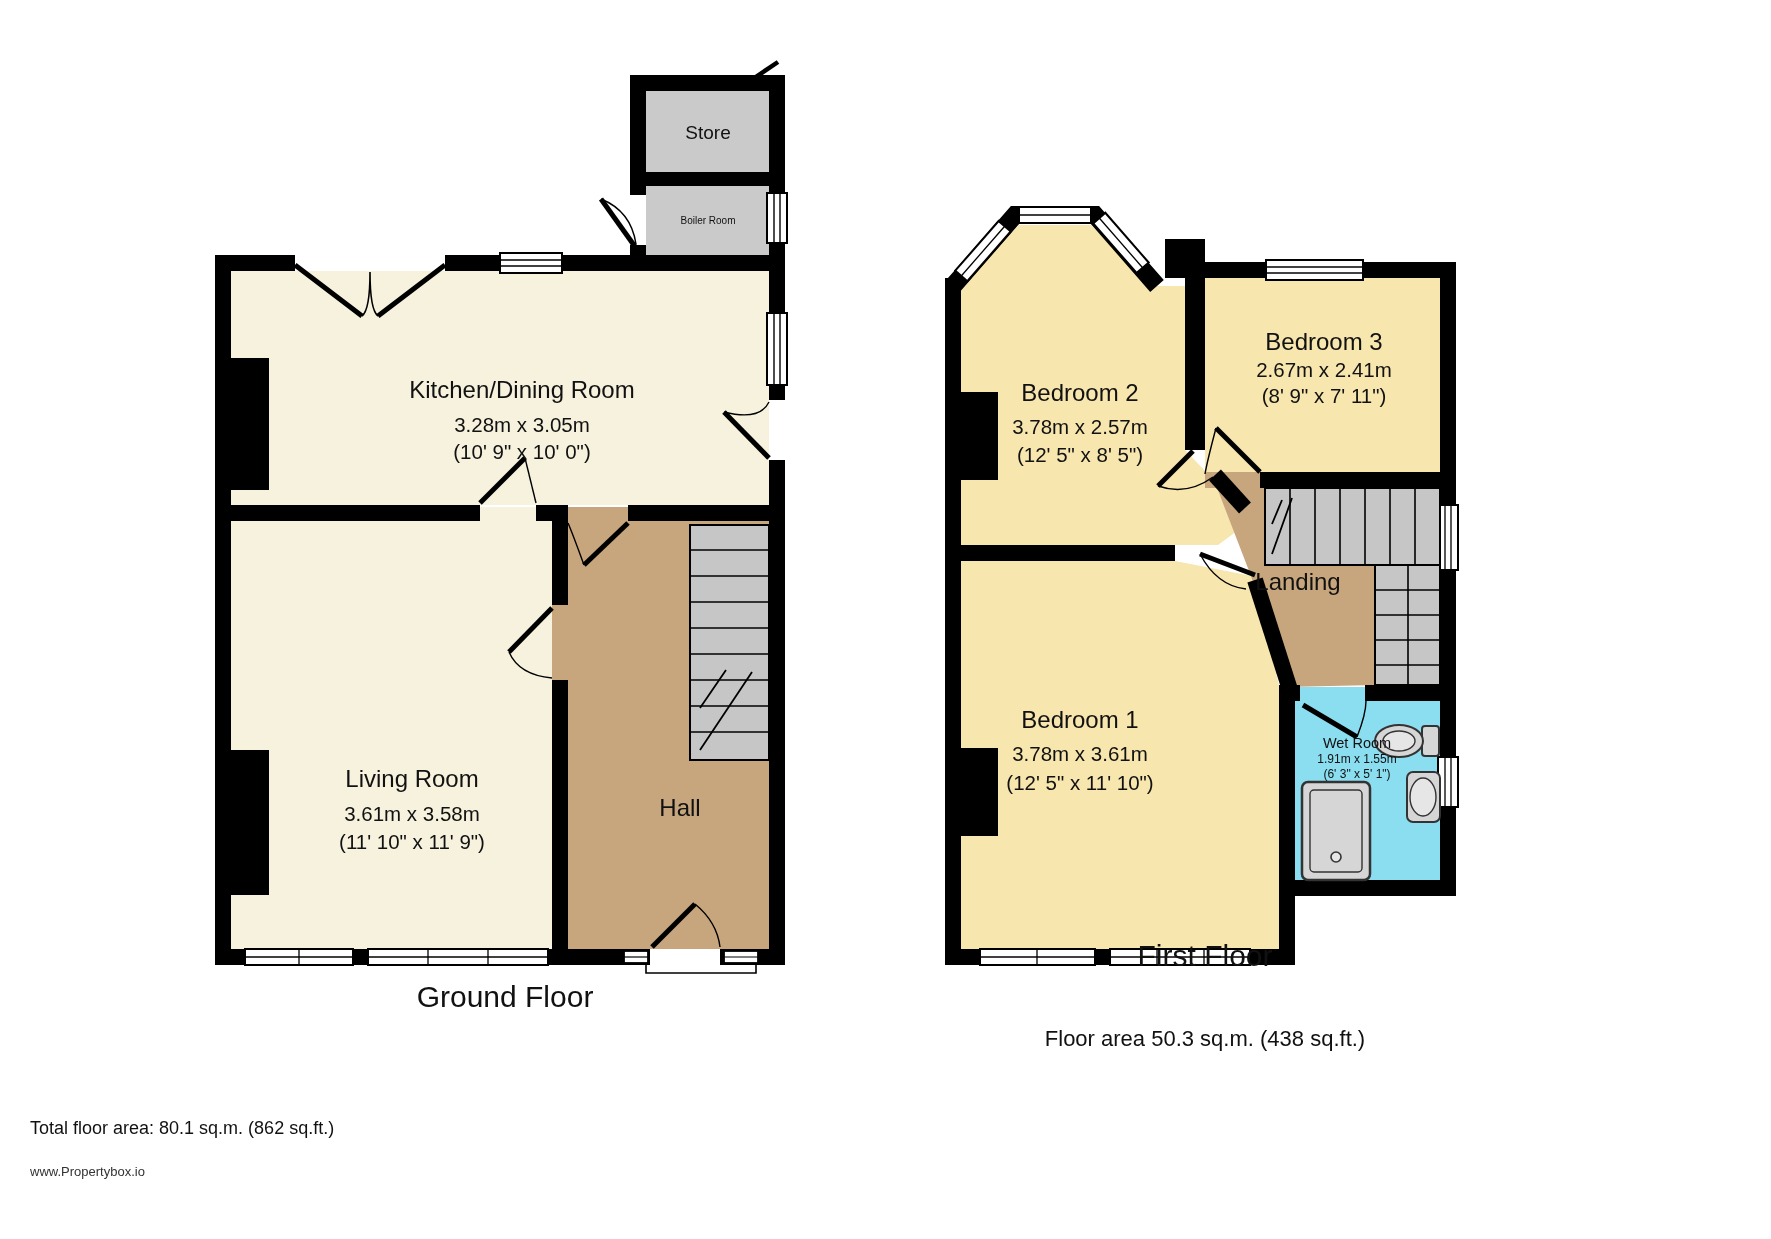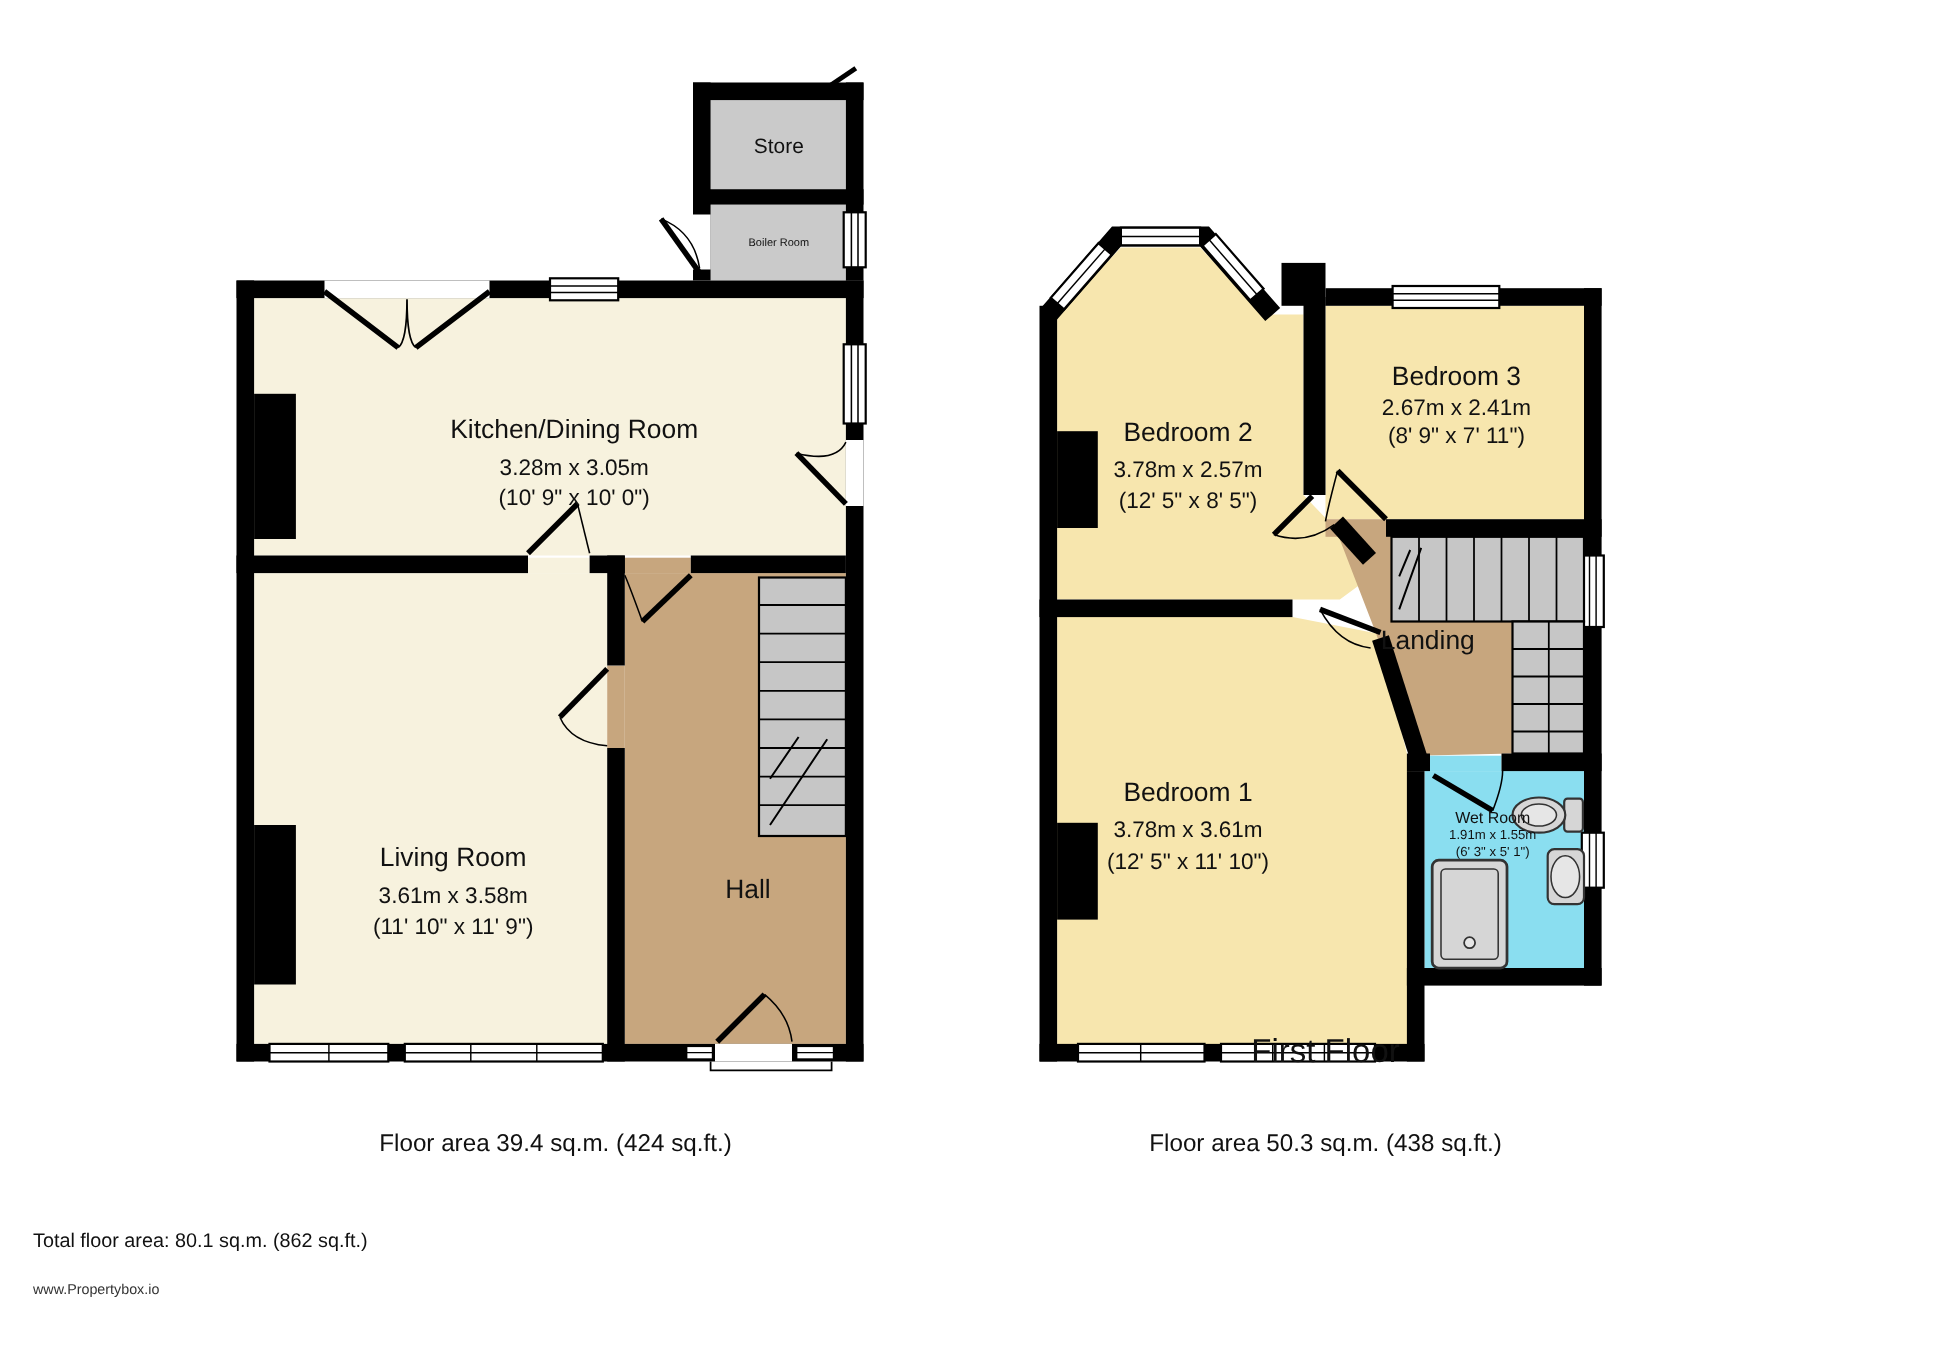--- a/index.html
+++ b/index.html
@@ -303,21 +303,21 @@
     <text class="room-dim" text-anchor="middle" x="404" y="343">(8' 9" x 7' 11")</text>
     <text class="room-name" text-anchor="middle" x="378" y="530">Landing</text>
     <text class="room-name" text-anchor="middle" x="160" y="668">Bedroom 1</text>
     <text class="room-dim" text-anchor="middle" x="160" y="701">3.78m x 3.61m</text>
     <text class="room-dim" text-anchor="middle" x="160" y="730">(12' 5" x 11' 10")</text>
     <text class="wet-name" text-anchor="middle" x="437" y="688">Wet Room</text>
     <text class="wet-dim" text-anchor="middle" x="437" y="703">1.91m x 1.55m</text>
     <text class="wet-dim" text-anchor="middle" x="437" y="718">(6' 3" x 5' 1")</text>
   </svg>
 
-  <div class="floor-area" style="left:200px;top:1026px;width:610px;">Floor area 39.4 sq.m. (424 sq.ft.)</div>
+  <div class="floor-title" style="left:200px;top:980px;width:610px;">Ground Floor</div>
   <div class="floor-title" style="left:920px;top:939px;width:570px;">First Floor</div>
   <div class="floor-area" style="left:920px;top:1026px;width:570px;">Floor area 50.3 sq.m. (438 sq.ft.)</div>
 
   <div class="total-area">Total floor area: 80.1 sq.m. (862 sq.ft.)</div>
 
   <div class="disclaimer">
     <span>www.Propertybox.io</span>
   </div>
 
   <div class="logo">

